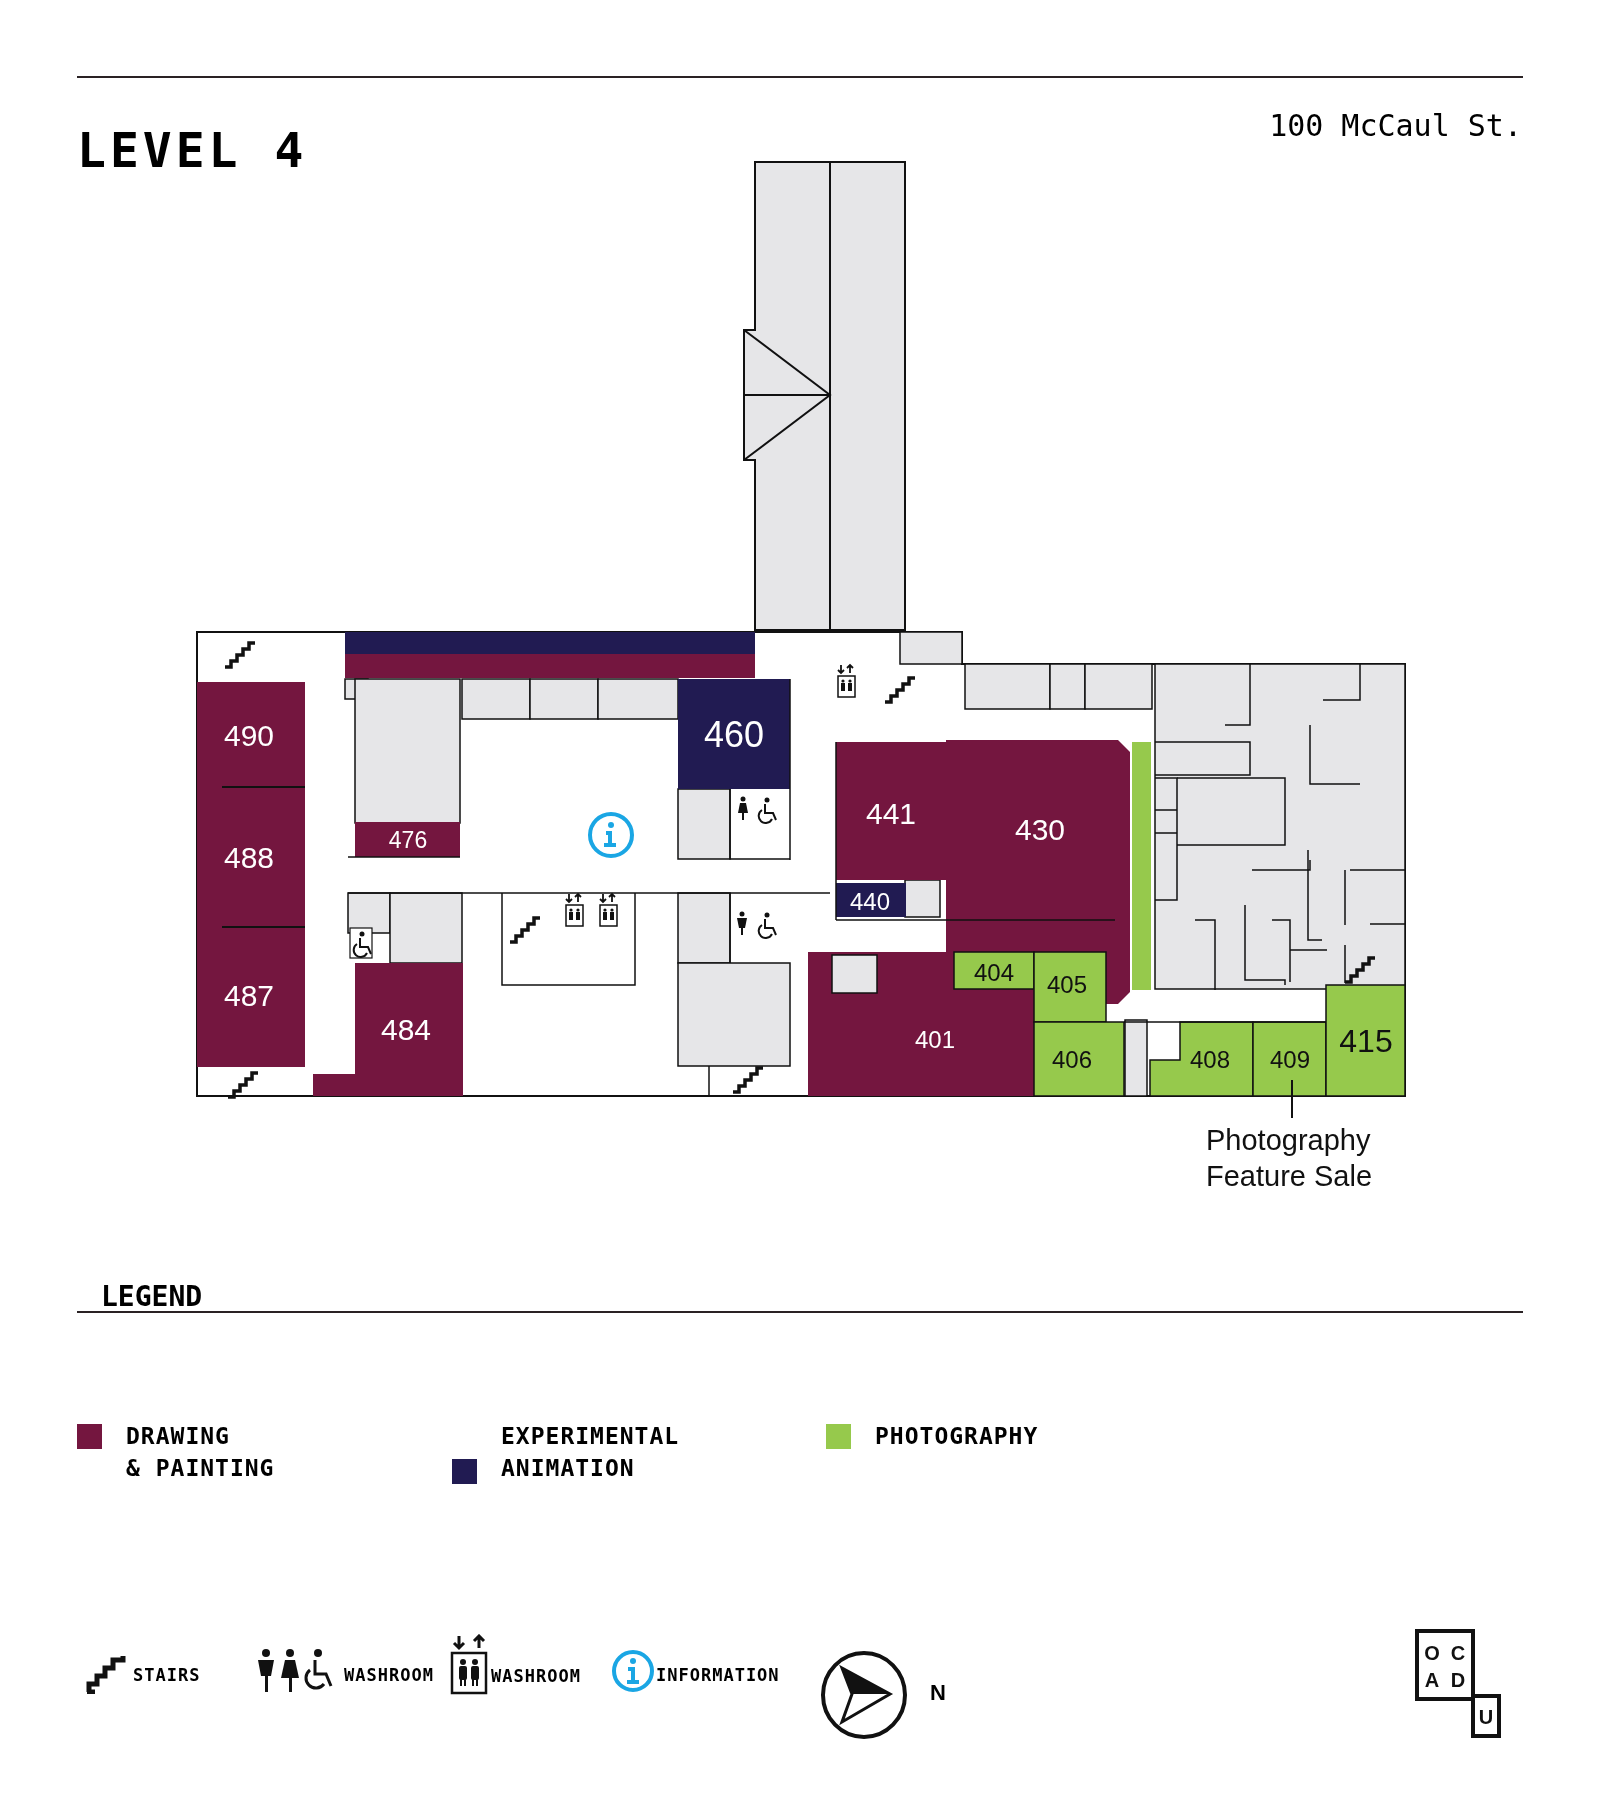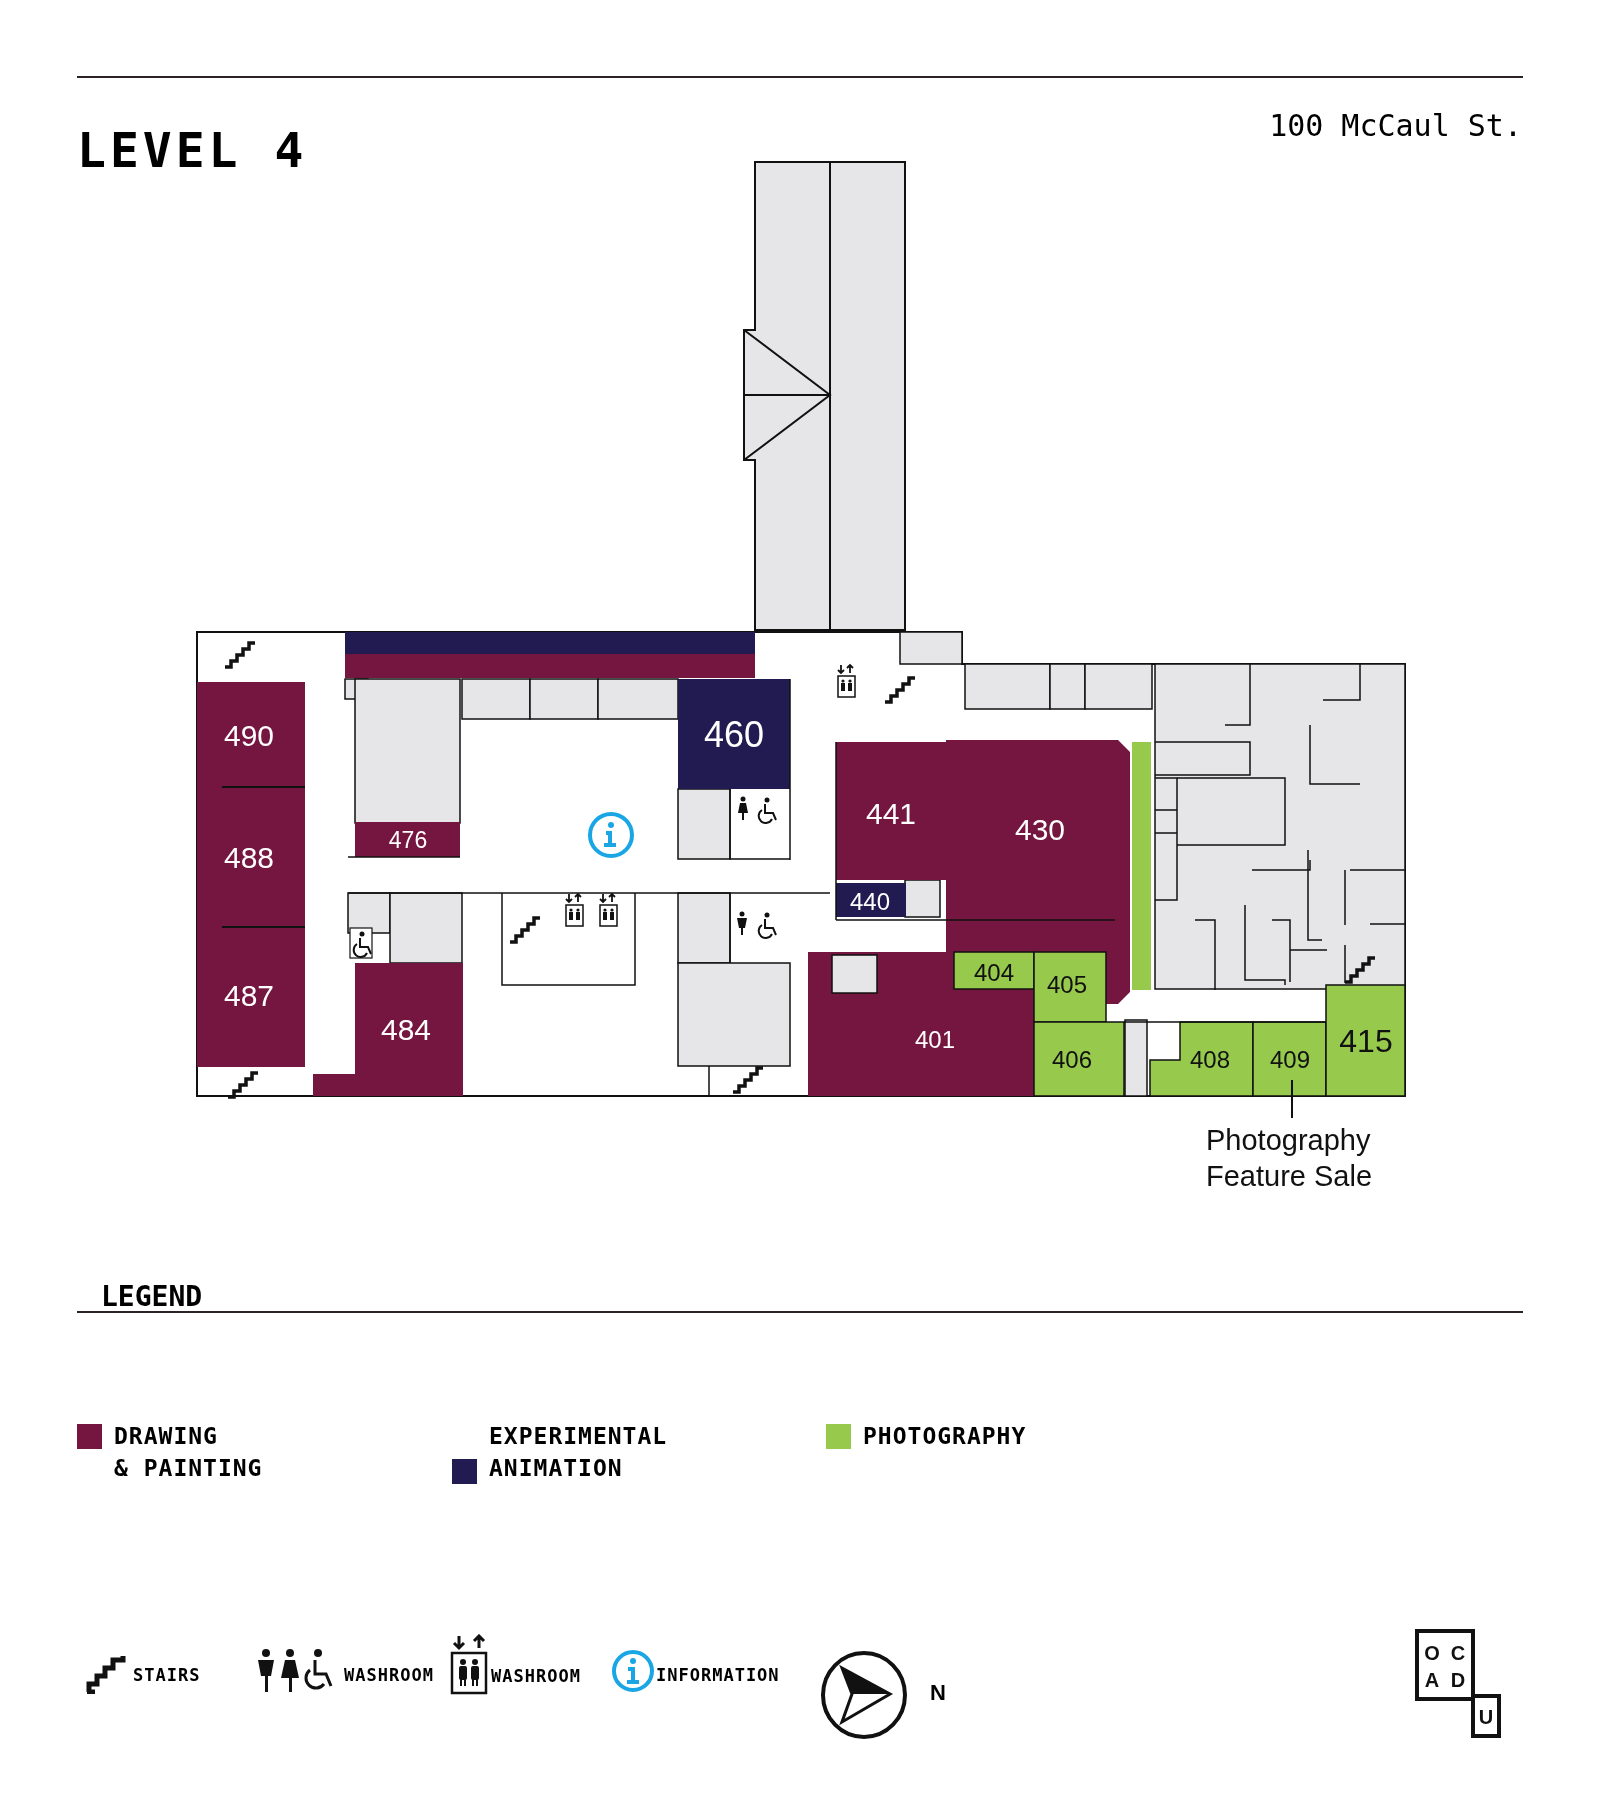--- a/index.html
+++ b/index.html
@@ -4,21 +4,21 @@
 <style>
   html,body{margin:0;padding:0;background:#ffffff;}
   body{width:1600px;height:1813px;position:relative;overflow:hidden;font-family:"DejaVu Sans Mono","Liberation Mono",monospace;color:#000;}
   .rule{position:absolute;left:77px;width:1446px;height:2px;background:#2a2224;}
   .title{position:absolute;left:77px;top:122px;font-size:48px;font-weight:bold;letter-spacing:4px;font-family:"DejaVu Sans Mono","Liberation Mono",monospace;}
   .address{position:absolute;right:78px;top:108px;font-size:30px;font-weight:normal;font-family:"DejaVu Sans Mono","Liberation Mono",monospace;}
   #map{position:absolute;left:0;top:0;}
   .room-label{font-family:"Liberation Sans","DejaVu Sans",sans-serif;}
   .callout{position:absolute;left:1206px;top:1122px;font-family:"Liberation Sans","DejaVu Sans",sans-serif;font-size:29px;line-height:36px;color:#111;}
   .legend-title{position:absolute;left:77px;top:1280px;font-size:28px;font-weight:bold;margin-left:24px;}
-  .legend-item{position:absolute;top:1420px;display:flex;align-items:flex-start;gap:12px;}
+  .legend-item{position:absolute;top:1420px;display:flex;align-items:flex-start;gap:24px;}
   .swatch{width:25px;height:25px;margin-top:4px;}
   .legend-text{font-size:23px;font-weight:bold;line-height:32px;letter-spacing:1px;white-space:pre-line;}
   .icon-block{position:absolute;top:1648px;display:flex;flex-direction:row;align-items:center;}
   .icon-label{font-size:17px;font-weight:bold;margin-top:8px;letter-spacing:1px;}
   .compass{position:absolute;left:820px;top:1650px;}
   .compass-n{position:absolute;left:930px;top:1680px;font-size:22px;font-weight:bold;font-family:"Liberation Sans","DejaVu Sans",sans-serif;}
   .logo{position:absolute;left:1414px;top:1628px;}
 </style>
 </head>
 <body>

